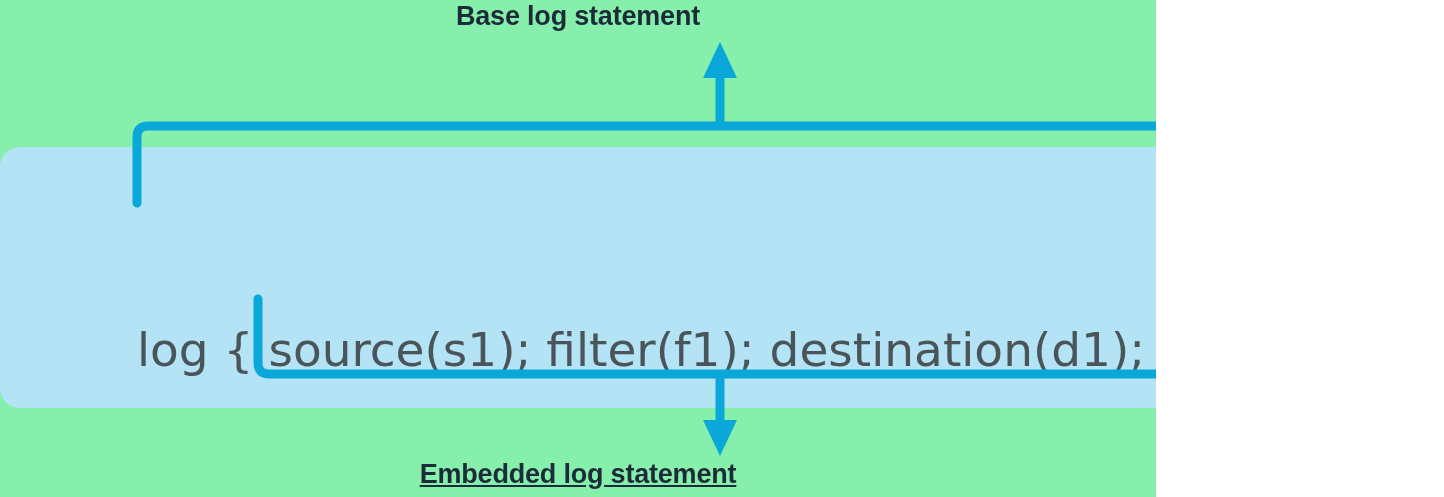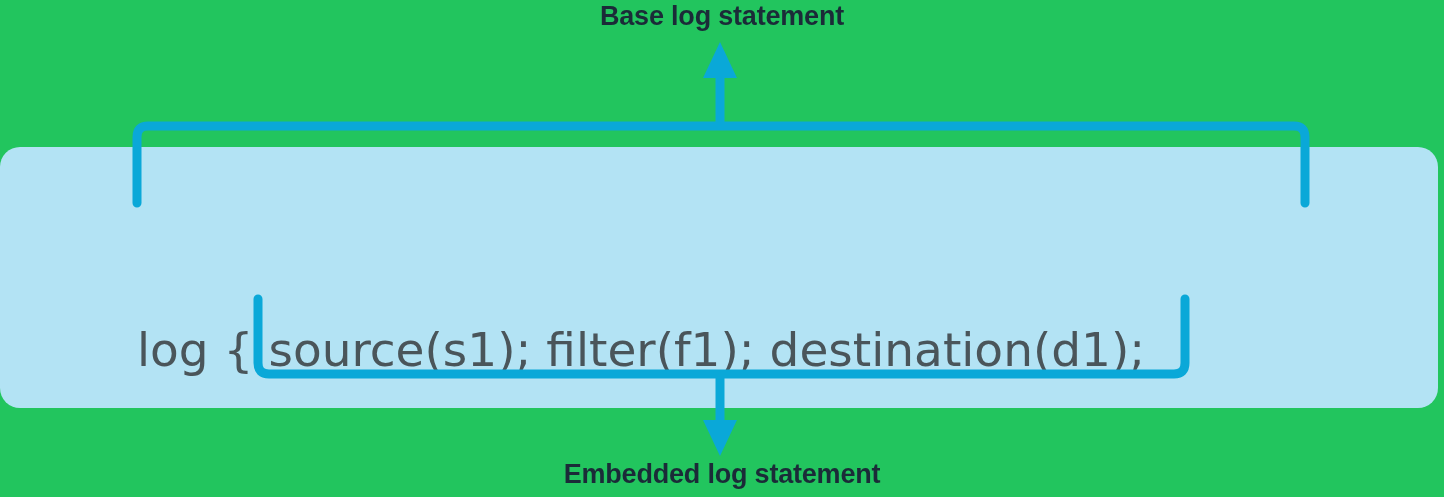--- a/index.html
+++ b/index.html
@@ -5,23 +5,23 @@
   html, body {
     margin: 0;
     padding: 0;
     background: #ffffff;
   }
   body {
     font-family: "Liberation Sans", sans-serif;
   }
   #canvas {
     position: relative;
-    width: 1444px;
+    width: 1156px;
     height: 497px;
-    background: #22c55e;
+    background: #86efac;
     overflow: hidden;
   }
 
   
   .label {
     position: absolute;
     color: #1b2b38;
     font-family: "Liberation Sans", sans-serif;
     font-weight: bold;
     font-size: 27px;
@@ -32,20 +32,21 @@
     left: 0;
     right: 0;
     top: 1px;
     text-align: center;
   }
   #label-bottom {
     left: 0;
     right: 0;
     top: 459px;
     text-align: center;
+    text-decoration: underline;
   }
 
   
   #code-panel {
     position: absolute;
     left: 0px;
     top: 147px;
     width: 1438px;
     height: 261px;
     background: #b3e3f4;

